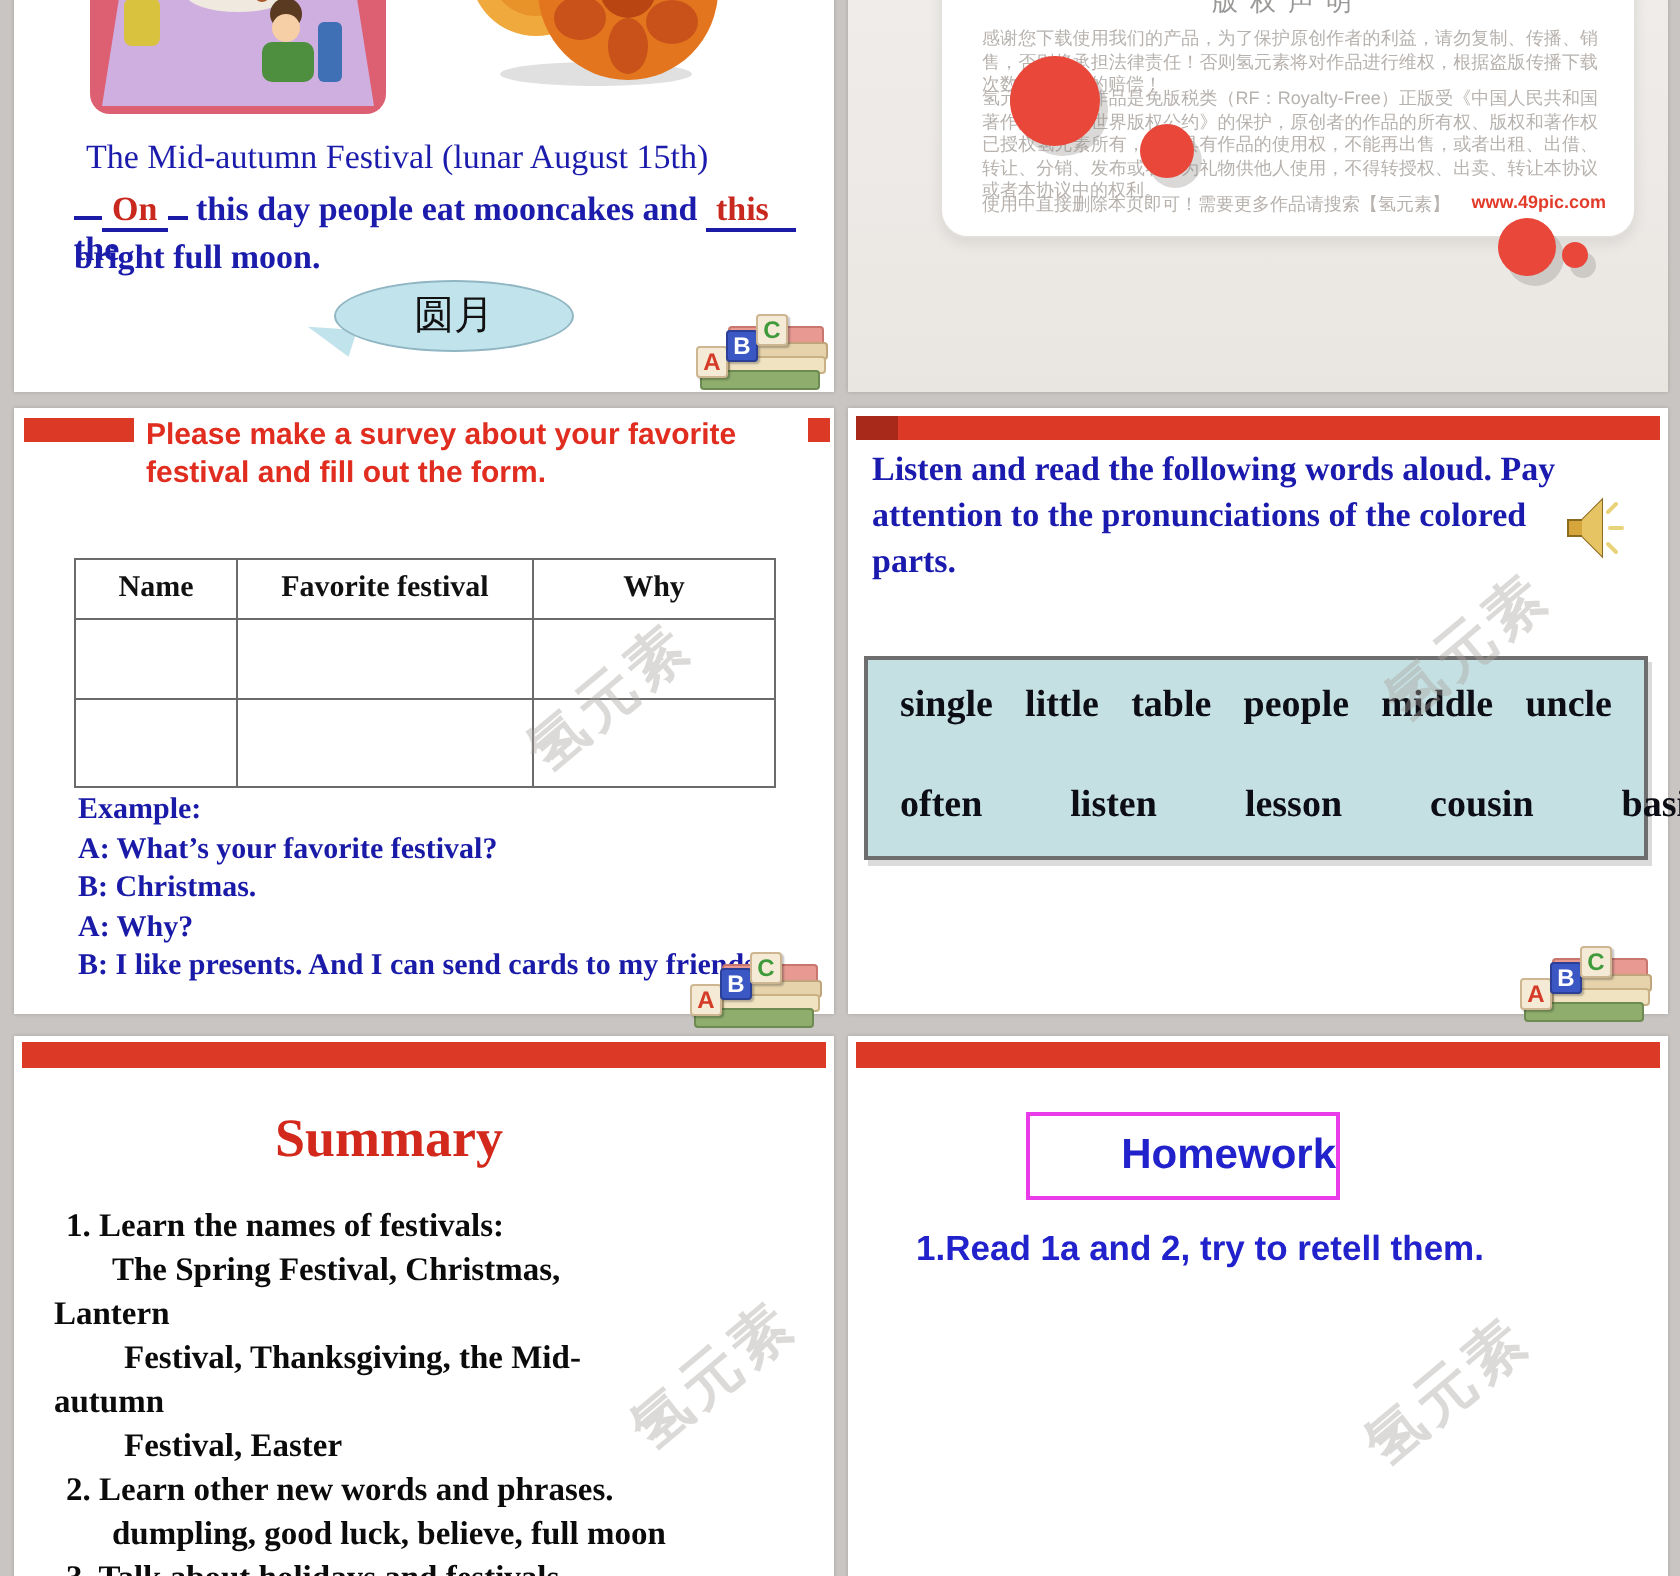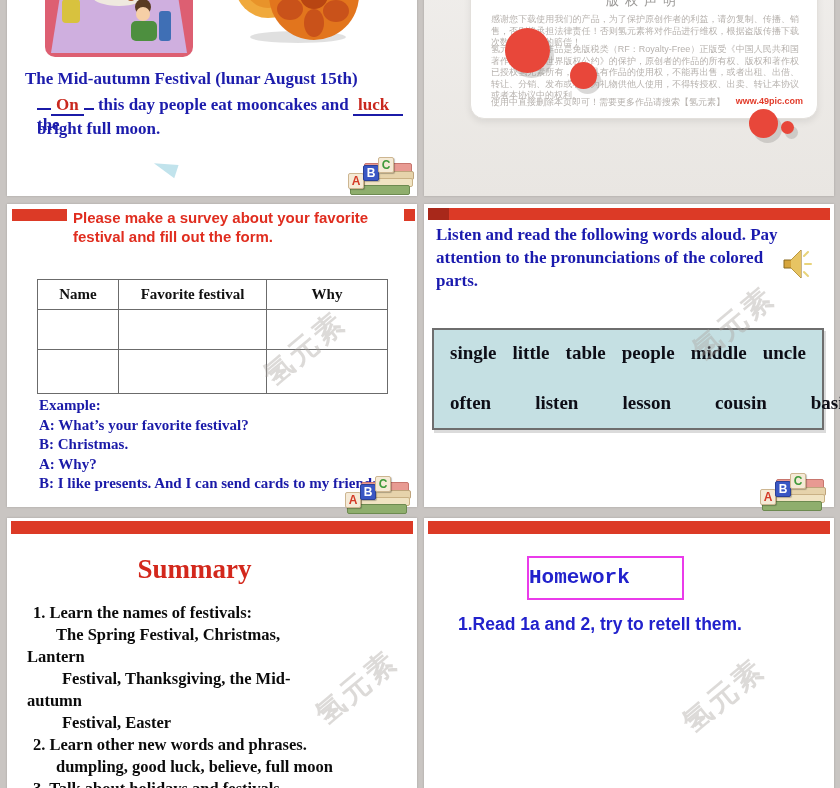--- a/index.html
+++ b/index.html
@@ -28,21 +28,21 @@
   .abc .bk3{right:1px;top:22px;width:47px;height:7px;background:#f0e3c2;border:1px solid #c9b185;}
   .abc .bk4{right:4px;top:29px;width:58px;height:8px;background:#8fae6d;border:1px solid #6d8a50;}
   .abc .tile{position:absolute;width:14px;height:14px;text-align:center;line-height:14px;
              font-family:"Liberation Sans",sans-serif;font-weight:bold;font-size:12px;border-radius:2px;
              box-shadow:1px 1px 1px rgba(0,0,0,.25);}
   .abc .tA{left:0;top:17px;background:#f5ead6;color:#d43b28;border:1px solid #cdb691;}
   .abc .tB{left:15px;top:9px;background:#3a57c4;color:#ffffff;border:1px solid #2a3f95;}
   .abc .tC{left:30px;top:1px;background:#f5ead6;color:#3f9a3b;border:1px solid #cdb691;}
 
   
-  .s1-title{position:absolute;left:18px;top:176px;width:370px;color:#1c1cac;font-weight:bold;font-size:17px;}
+  .s1-title{position:absolute;left:36px;top:176px;width:370px;color:#1c1cac;font-weight:normal;font-size:17px;}
   .s1-line{position:absolute;left:30px;width:375px;color:#1c1cac;font-weight:bold;font-size:17px;}
   .blank{display:inline-block;border-bottom:2px solid #1b1ba8;height:14px;}
   .red-u{color:#c9281e;border-bottom:2px solid #1b1ba8;font-weight:bold;padding:0 5px;text-align:center;}
   .bubble{position:absolute;left:160px;top:247px;width:118px;height:34px;background:#c1e3ec;
           border:1px solid #8fb6c2;border-radius:50%;text-align:center;line-height:34px;
           font-size:20px;color:#111;}
   .bubble-tail{position:absolute;left:146px;top:268px;width:0;height:0;
           border-top:6px solid transparent;border-bottom:8px solid transparent;
           border-right:24px solid #c1e3ec;transform:rotate(18deg);}
 
@@ -79,23 +79,23 @@
   .wrow1{top:12px;} .wrow2{top:62px;gap:44px;}
 
   
   .sum-title{position:absolute;left:0;top:36px;width:375px;text-align:center;color:#d3281c;
              font-weight:bold;font-size:27px;}
   .sum-lines{position:absolute;left:20px;top:84px;width:380px;color:#0b0b0b;font-weight:bold;
              font-size:16.5px;line-height:22px;}
   .ml0{margin-left:0;} .ml1{margin-left:6px;} .ml2{margin-left:29px;} .ml3{margin-left:35px;}
 
   
-  .hw-box{position:absolute;left:103px;top:38px;width:153px;height:40px;border:2px solid #ea3bea;
-          background:#fff;text-align:left;line-height:40px;color:#2222cc;font-weight:bold;
-          font-size:21px;font-family:Liberation Mono, monospace;}
+  .hw-box{position:absolute;left:89px;top:38px;width:153px;height:40px;border:2px solid #ea3bea;
+          background:#fff;text-align:right;line-height:40px;color:#2222cc;font-weight:bold;
+          font-size:21px;font-family:Liberation Sans, sans-serif;}
   .hw-lines{position:absolute;left:34px;top:93px;color:#2222cc;font-weight:bold;font-size:17.5px;
             line-height:27.5px;font-family:"Liberation Sans",sans-serif;}
 </style>
 </head>
 <body>
 
 <div class="stage">
 
   <div class="slide" id="s1">
     <svg class="abs" style="left:36px;top:20px" width="152" height="150" viewBox="0 0 152 150">
@@ -141,26 +141,27 @@
         <ellipse cx="58" cy="76" rx="14" ry="10"></ellipse>
       </g>
       <circle cx="82" cy="90" r="14" fill="#b84512"></circle>
     </svg>
 
     <div class="s1-title">The Mid-autumn Festival (lunar August 15th)</div>
 
     <div class="s1-line" style="top:201px">
       <span class="blank" style="width:14px"></span><span class="red-u">On</span><span class="blank" style="width:10px"></span>
       <span>this day people eat mooncakes and</span>
-      <span class="red-u" style="padding-right:14px">luck</span>
+      <span class="red-u" style="padding-right:14px">this</span>
       <span>the</span>
     </div>
     <div class="s1-line" style="top:226px">bright full moon.</div>
 
     <div class="bubble-tail"></div>
+    <div class="bubble">圆月</div>
 
     <div class="abc" style="left:341px;top:263px">
       <div class="bk bk1"></div>
         <div class="bk bk2"></div>
         <div class="bk bk3"></div>
         <div class="bk bk4"></div>
       <div class="tile tA">A</div>
       <div class="tile tB">B</div>
       <div class="tile tC">C</div>
     </div>

